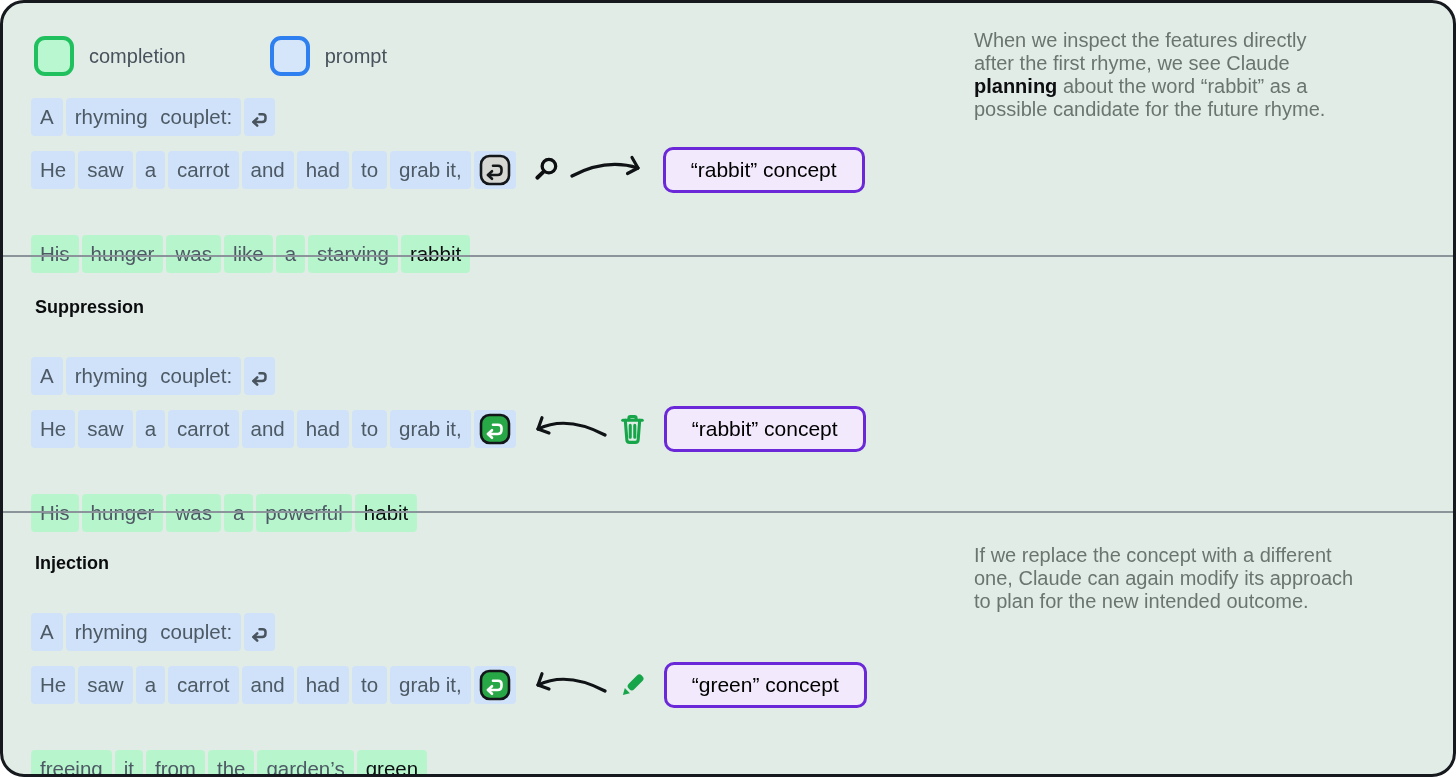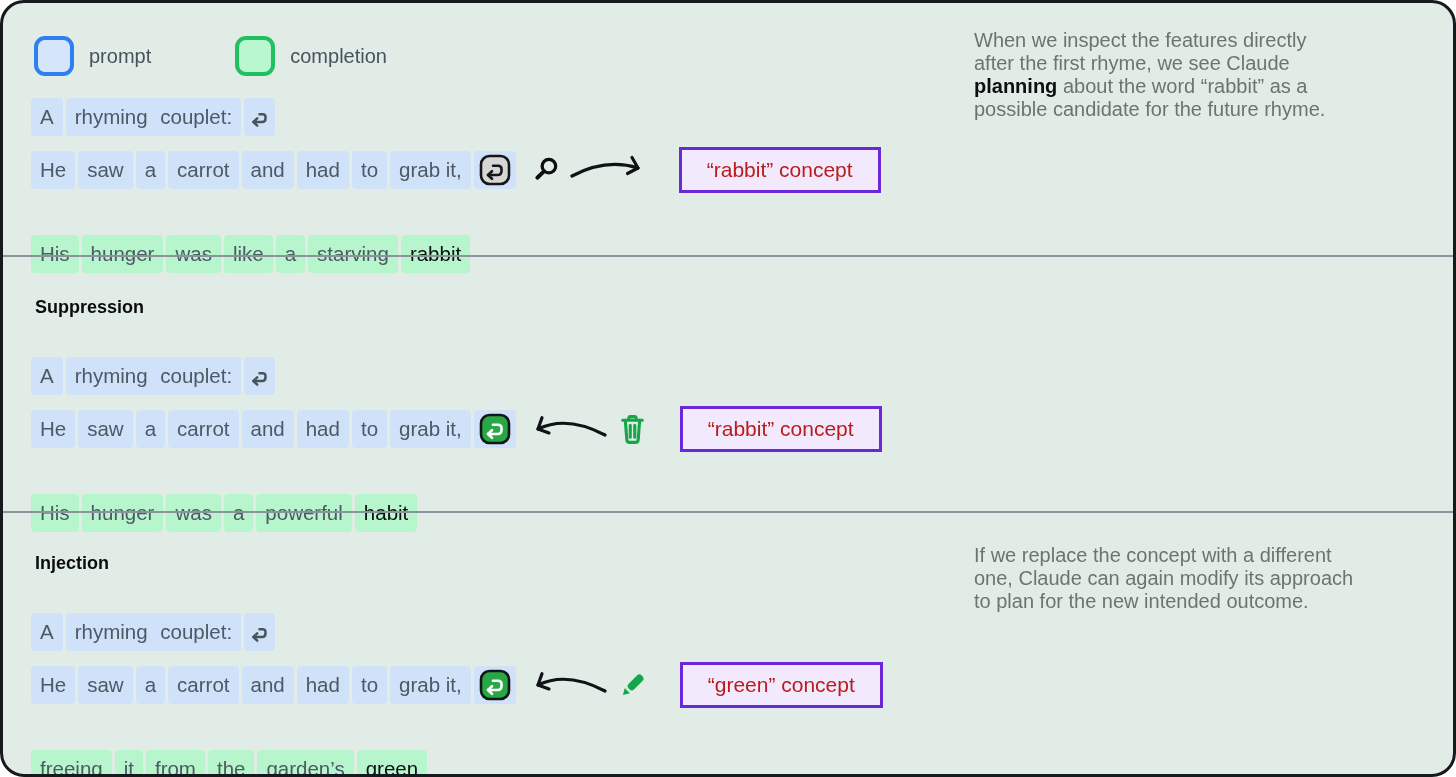--- a/index.html
+++ b/index.html
@@ -32,23 +32,23 @@
     padding:0 9px;border-radius:4px;font-size:20.5px;color:#4d5964;background:#cfe2f9;white-space:pre;}
   .chip.green{background:#b7f6cd;}
   .chip.boldtok{font-weight:400;color:#0b0d10;}
   .chip.wide{word-spacing:7px;}
   .chip.iconchip{padding:0 4px;}
 
   .mag{margin-left:13px;display:flex;}
   .arrow{margin-left:6px;display:flex;}
   .arrow-l{margin-left:10px;display:flex;}
   .tool{margin-left:6px;display:flex;}
-  .concept{margin-left:28px;display:flex;align-items:center;justify-content:center;
-    height:40px;padding:0 25px;border:3px solid #6b28d8;border-radius:0;
-    background:#f2e9fc;color:#b91c1c;font-size:21px;font-weight:500;white-space:pre;}
+  .concept{margin-left:12px;display:flex;align-items:center;justify-content:center;
+    height:40px;padding:0 25px;border:3px solid #6b28d8;border-radius:10px;
+    background:#f2e9fc;color:#000000;font-size:21px;font-weight:500;white-space:pre;}
 
   .note{position:absolute;left:971px;top:26px;width:470px;font-size:20px;line-height:23px;
     color:#6b7570;white-space:pre-line;}
   .note b{color:#0c0e10;font-weight:700;}
 </style>
 </head>
 <body>
 
 <svg width="0" height="0" style="position:absolute">
   <defs>
@@ -62,26 +62,26 @@
       <path d="M10 22 L14 18.2 M10 22 L14 25.8" fill="none" stroke-width="2.6" stroke-linecap="round"></path>
     </g>
   </defs>
 </svg>
 
 <div class="figure">
 
   <div class="section sec1">
     <div class="legend">
       <div class="legend-item">
+        <span class="swatch green"></span>
+        <span class="legend-label">completion</span>
+      </div>
+      <div class="legend-item">
         <span class="swatch blue"></span>
         <span class="legend-label">prompt</span>
-      </div>
-      <div class="legend-item">
-        <span class="swatch green"></span>
-        <span class="legend-label">completion</span>
       </div>
     </div>
 
     <div class="token-row row-p1">
       <span class="chip">A</span>
       <span class="chip wide">rhyming couplet:</span>
       <span class="chip iconchip">
         <svg width="23" height="23" viewBox="0 0 23 23">
             <use href="#return-glyph-inline" stroke="#49545e"></use>
           </svg>

